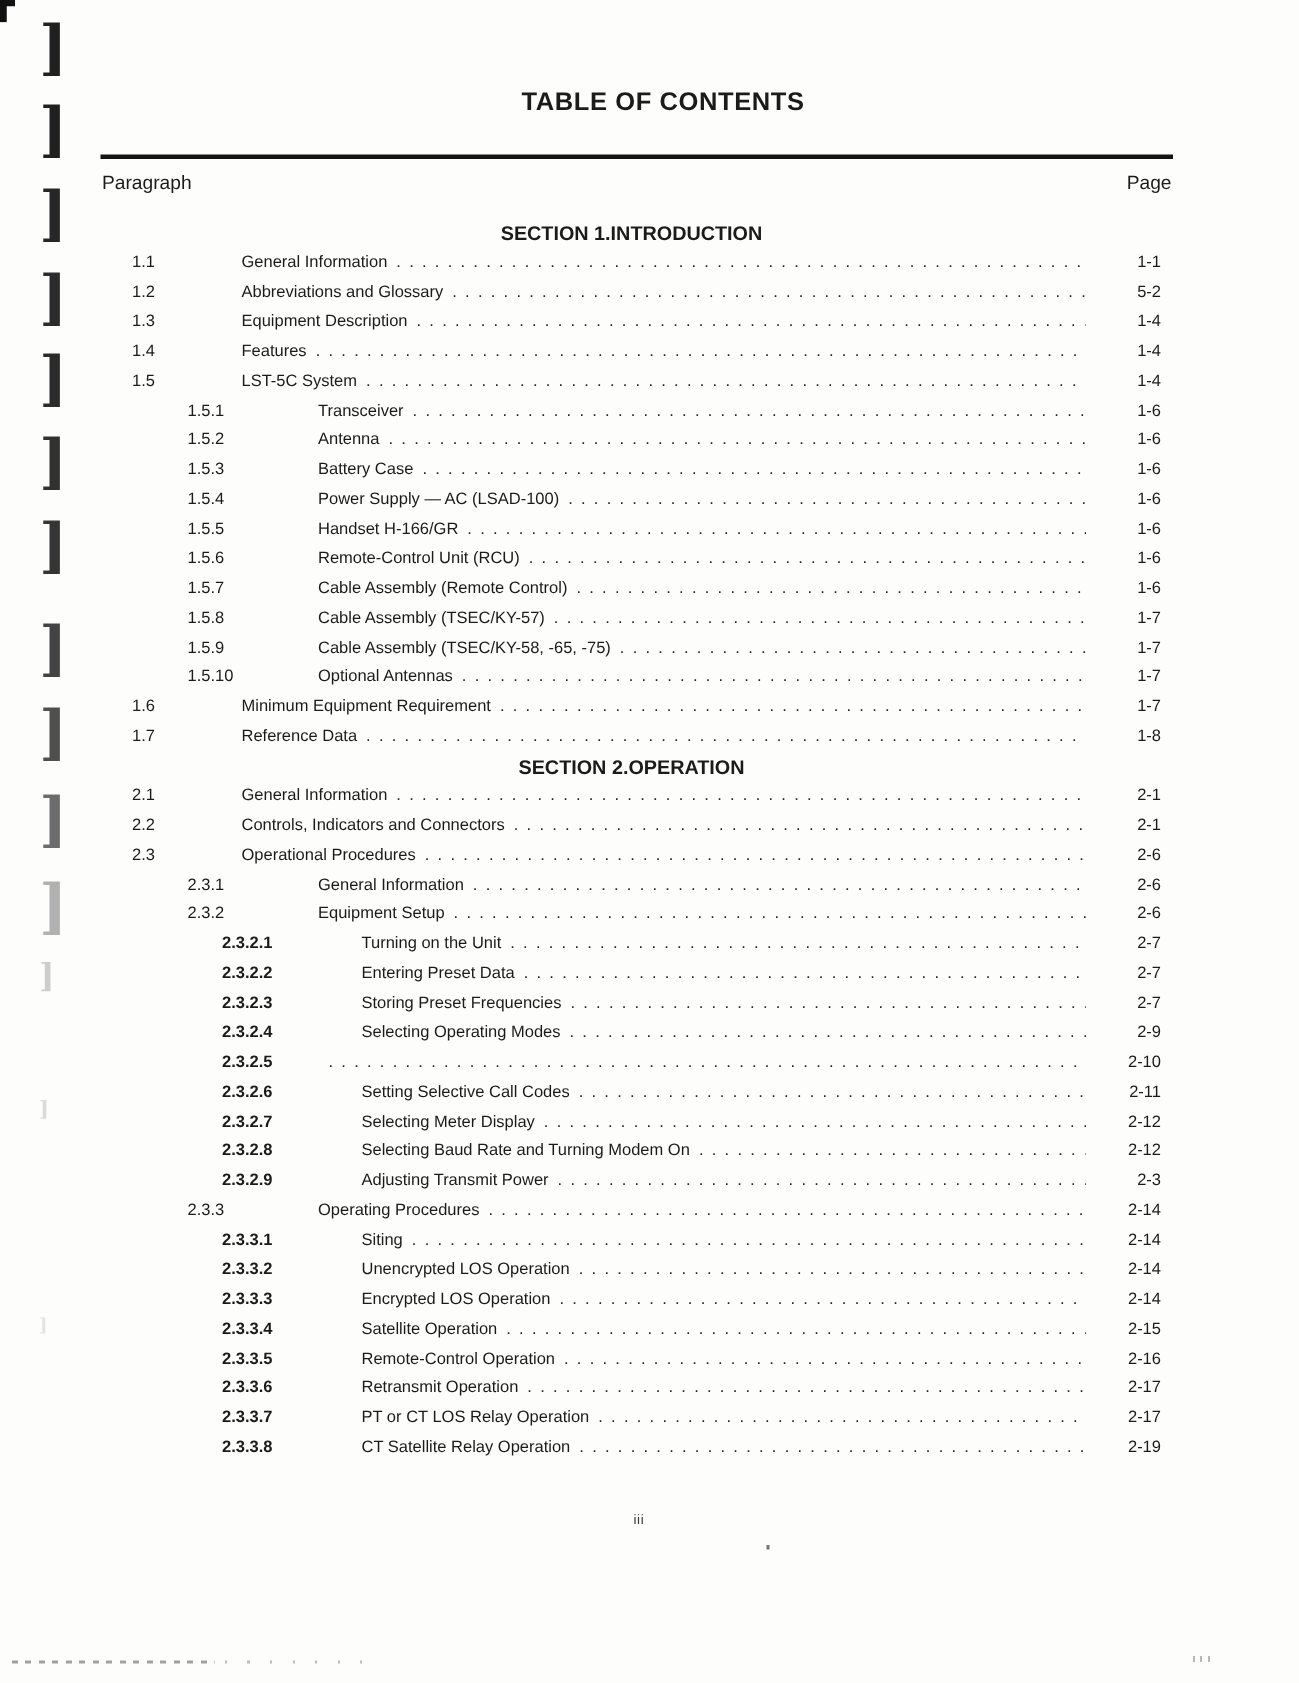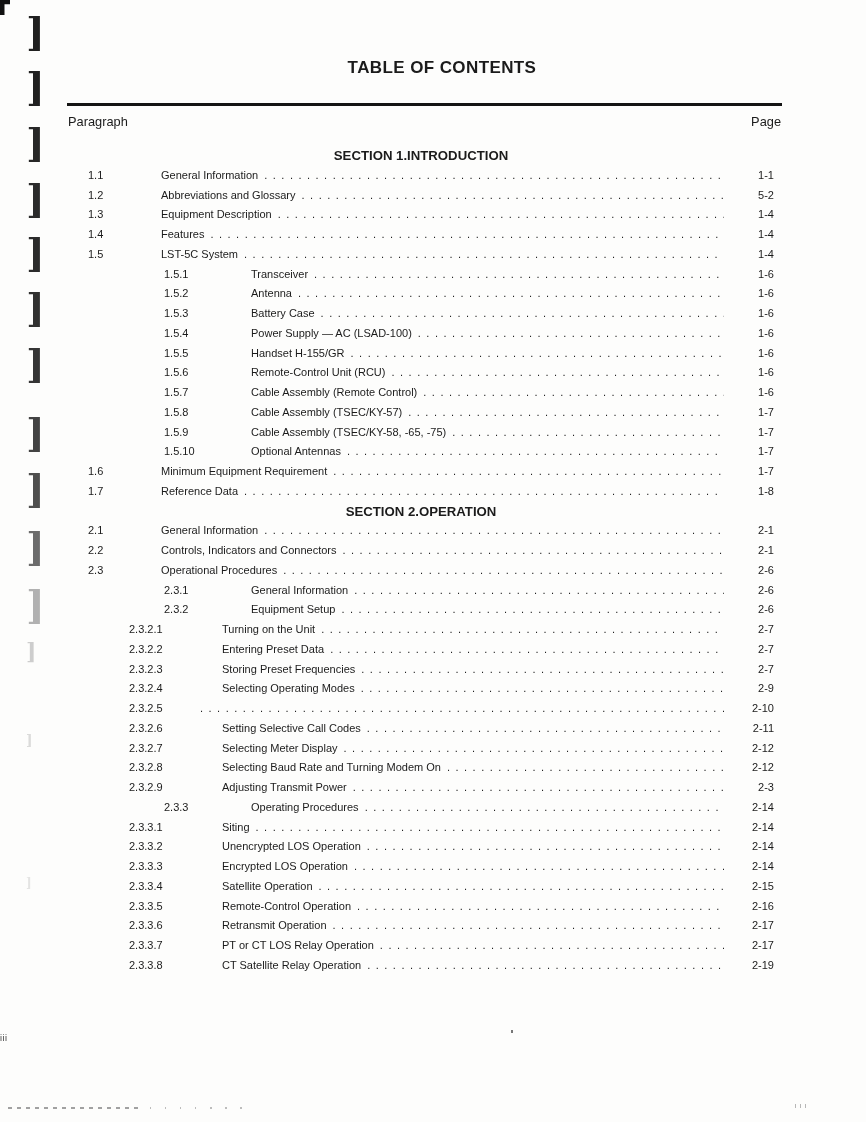--- a/index.html
+++ b/index.html
@@ -14,38 +14,38 @@
   .rule{position:absolute;top:103px;left:67px;width:715px;height:3px;background:#141414;}
   .colhead{
     position:absolute;top:114px;left:68px;width:713px;display:flex;
     justify-content:space-between;font-size:12.8px;
   }
   .toc{position:absolute;top:146px;left:68px;width:706px;}
   .trow{display:flex;align-items:baseline;height:19.75px;line-height:19.75px;font-size:11px;}
   .shead{justify-content:center;font-weight:bold;font-size:13.2px;}
   .num{flex:none;}
   .t-l1 .num{margin-left:20px;width:45px;}
-  .t-l2 .num{margin-left:96px;width:59px;}
-  .t-l3 .num{margin-left:61px;width:65px;}
+  .t-l2 .num{margin-left:57px;width:59px;}
+  .t-l3 .num{margin-left:80px;width:65px;font-weight:bold;}
   .ttl{flex:none;white-space:nowrap;margin-left:28px;}
   .leader{
     flex:1 1 auto;overflow:hidden;white-space:nowrap;letter-spacing:5.5px;
     margin:0 4px 0 6px;color:#222;
   }
   .pg{flex:none;width:46px;text-align:right;}
   .bmark{
     position:absolute;left:26px;line-height:1;color:#151515;
     font-family:"DejaVu Serif",serif;font-weight:bold;
   }
   .corner{
     position:absolute;top:0;left:0;width:10px;height:15px;background:#111;
     clip-path:polygon(0 0,100% 0,100% 28%,45% 28%,45% 100%,0 100%);
   }
   .folio{
-    position:absolute;top:1033px;left:0;width:852px;
+    position:absolute;top:1008px;left:0;width:852px;text-align:center;
     font-size:9px;color:#3a3a3a;letter-spacing:.5px;
   }
   .speck{position:absolute;width:2px;height:3px;background:#777;}
   .speck-a{top:1030px;left:511px;}
   .noise-line{
     position:absolute;top:1107px;left:8px;width:135px;height:2px;opacity:.8;
     background:repeating-linear-gradient(90deg,#8a8a8a 0 4px,transparent 4px 9px);
   }
   .noise-ticks{
     position:absolute;top:1107px;left:150px;width:105px;height:2px;opacity:.65;
@@ -142,21 +142,21 @@
         <span class="pg">1-6</span>
       </div>
       <div class="trow t-l2">
         <span class="num">1.5.4</span>
         <span class="ttl">Power Supply — AC (LSAD-100)</span>
         <span class="leader">......................................................................................................................................................</span>
         <span class="pg">1-6</span>
       </div>
       <div class="trow t-l2">
         <span class="num">1.5.5</span>
-        <span class="ttl">Handset H-155/GR</span>
+        <span class="ttl">Handset H-166/GR</span>
         <span class="leader">......................................................................................................................................................</span>
         <span class="pg">1-6</span>
       </div>
       <div class="trow t-l2">
         <span class="num">1.5.6</span>
         <span class="ttl">Remote-Control Unit (RCU)</span>
         <span class="leader">......................................................................................................................................................</span>
         <span class="pg">1-6</span>
       </div>
       <div class="trow t-l2">

